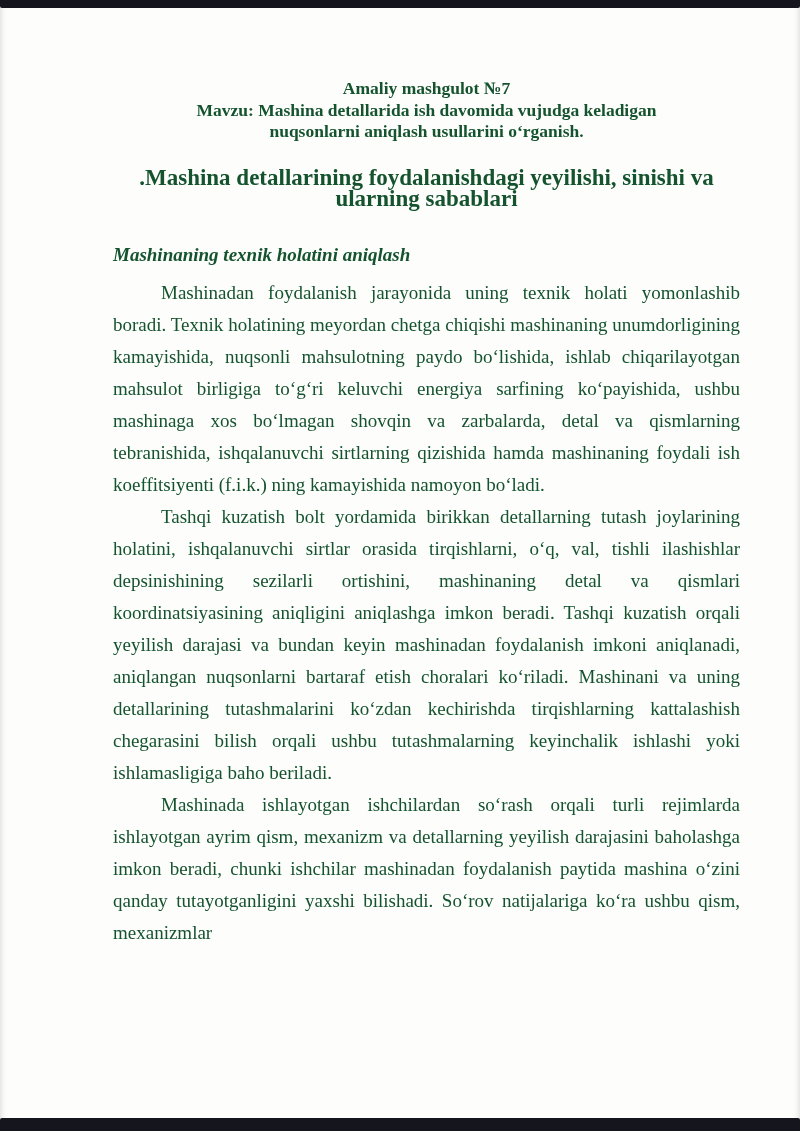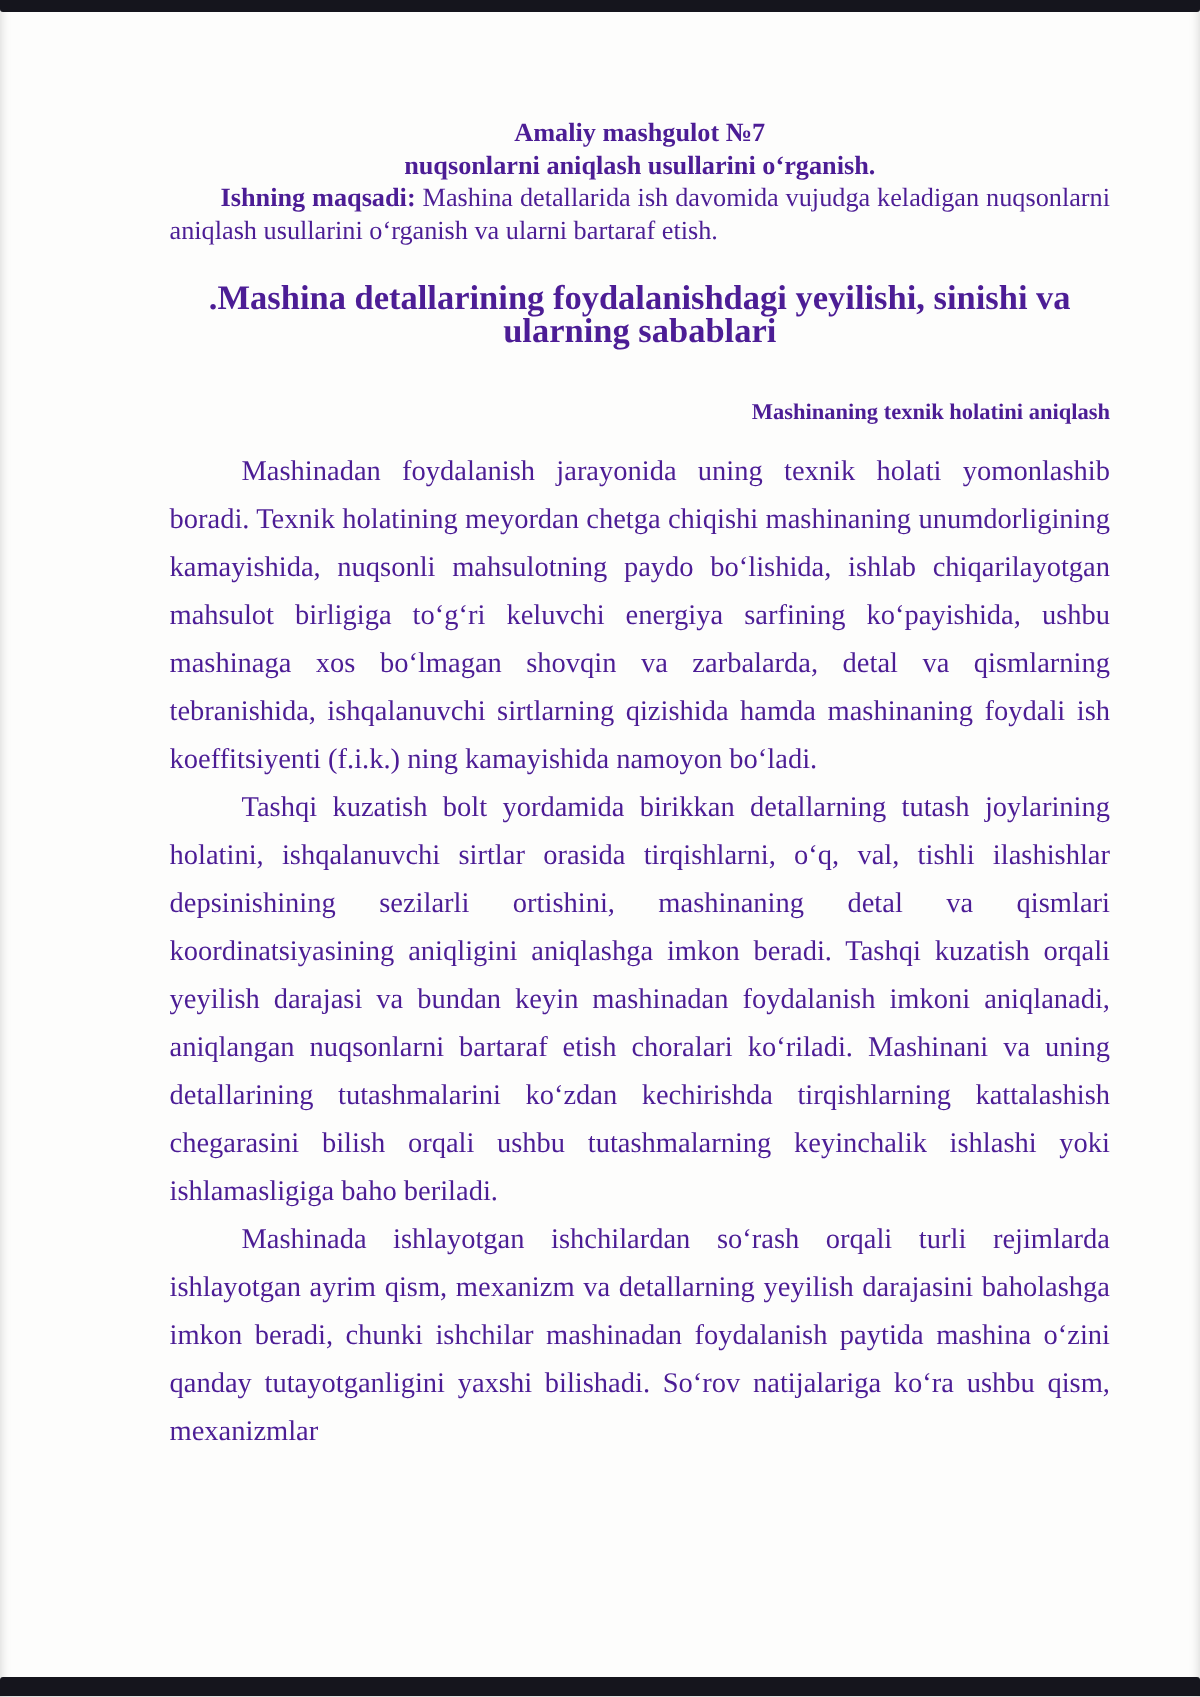--- a/index.html
+++ b/index.html
@@ -7,21 +7,21 @@
     padding: 0;
     background: #ffffff;
   }
   .page {
     position: relative;
     width: 800px;
     height: 1131px;
     background: #fdfdfc;
     overflow: hidden;
     font-family: "Liberation Serif", "DejaVu Serif", serif;
-    color: #4c1d95;
+    color: #14532d;
     box-shadow: inset 5px 0 7px -5px rgba(0,0,0,0.18),
                 inset -5px 0 7px -5px rgba(0,0,0,0.18);
   }
   .edge {
     position: absolute;
     left: 0;
     right: 0;
     background: #15151d;
   }
   .edge-top {
@@ -56,24 +56,25 @@
   .purpose b { font-weight: bold; }
   .section-heading {
     margin-top: 24px !important;
     text-align: center;
     font-weight: bold;
     font-size: 23px;
     line-height: 21.5px;
   }
   .subsection-heading {
     margin-top: 34px !important;
-    text-align: right;
+    text-align: left;
     font-weight: bold;
-    font-size: 15px;
+    font-size: 19px;
     line-height: 21.5px;
+    font-style: italic;
   }
   .body-block {
     margin-top: 12px;
   }
   .body-para {
     font-size: 19px;
     line-height: 32px;
     text-align: justify;
     text-indent: 48px;
   }
@@ -81,23 +82,23 @@
 </head>
 <body>
 
 <div class="page">
 
   <div class="edge edge-top"></div>
 
   <div class="content">
 
     <p class="title-line">Amaliy mashgulot  №7</p>
+    <p class="title-line">Mavzu: Mashina detallarida ish davomida vujudga keladigan</p>
     <p class="title-line">nuqsonlarni aniqlash usullarini o‘rganish.</p>
 
-    <p class="purpose"><b>Ishning maqsadi:</b> <span>Mashina detallarida ish davomida vujudga keladigan nuqsonlarni aniqlash usullarini o‘rganish va ularni bartaraf etish.</span></p>
 
     <p class="section-heading">.Mashina detallarining foydalanishdagi yeyilishi, sinishi va ularning sabablari</p>
 
     <p class="subsection-heading">Mashinaning texnik holatini aniqlash</p>
 
     <div class="body-block">
       <p class="body-para">Mashinadan foydalanish jarayonida uning texnik holati yomonlashib boradi. Texnik holatining meyordan chetga chiqishi mashinaning unumdorligining kamayishida, nuqsonli mahsulotning paydo bo‘lishida, ishlab chiqarilayotgan mahsulot birligiga to‘g‘ri keluvchi energiya sarfining ko‘payishida, ushbu mashinaga xos bo‘lmagan shovqin va zarbalarda, detal va qismlarning tebranishida, ishqalanuvchi sirtlarning qizishida hamda mashinaning foydali ish koeffitsiyenti (f.i.k.) ning kamayishida namoyon bo‘ladi.</p>
       <p class="body-para">Tashqi kuzatish bolt yordamida birikkan detallarning tutash joylarining holatini, ishqalanuvchi sirtlar orasida tirqishlarni, o‘q, val, tishli ilashishlar depsinishining sezilarli ortishini, mashinaning detal va qismlari koordinatsiyasining aniqligini aniqlashga imkon beradi. Tashqi kuzatish orqali yeyilish darajasi va bundan keyin mashinadan foydalanish imkoni aniqlanadi, aniqlangan nuqsonlarni bartaraf etish choralari ko‘riladi. Mashinani va uning detallarining tutashmalarini ko‘zdan kechirishda tirqishlarning kattalashish chegarasini bilish orqali ushbu tutashmalarning keyinchalik ishlashi yoki ishlamasligiga baho beriladi.</p>
       <p class="body-para">Mashinada ishlayotgan ishchilardan so‘rash orqali turli rejimlarda ishlayotgan ayrim qism, mexanizm va detallarning yeyilish darajasini baholashga imkon beradi, chunki ishchilar mashinadan foydalanish paytida mashina o‘zini qanday tutayotganligini yaxshi bilishadi. So‘rov natijalariga ko‘ra ushbu qism, mexanizmlar</p>
     </div>

